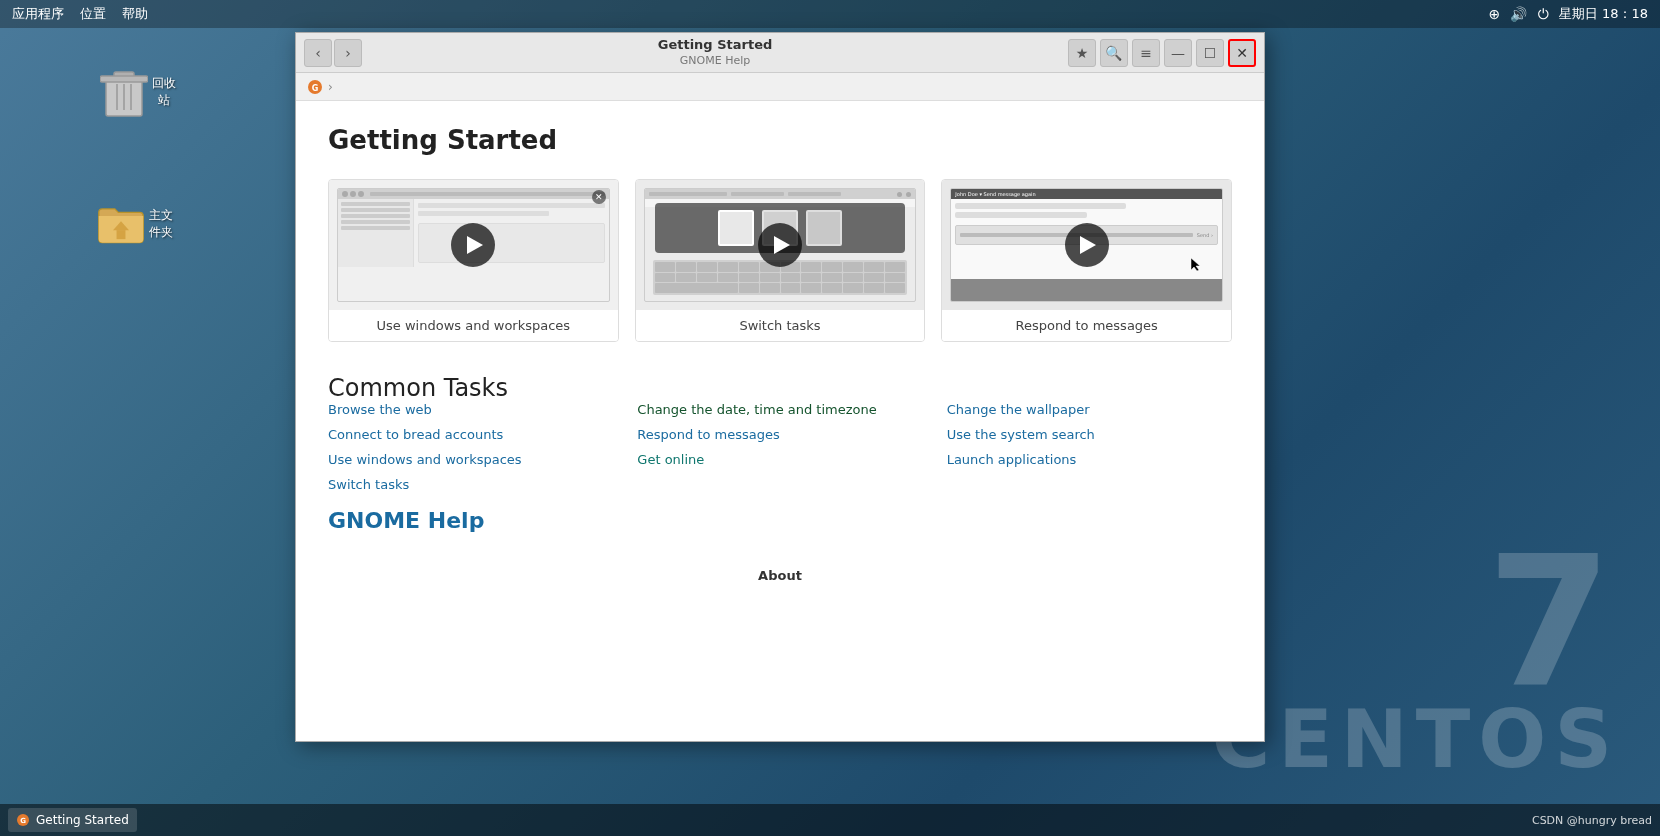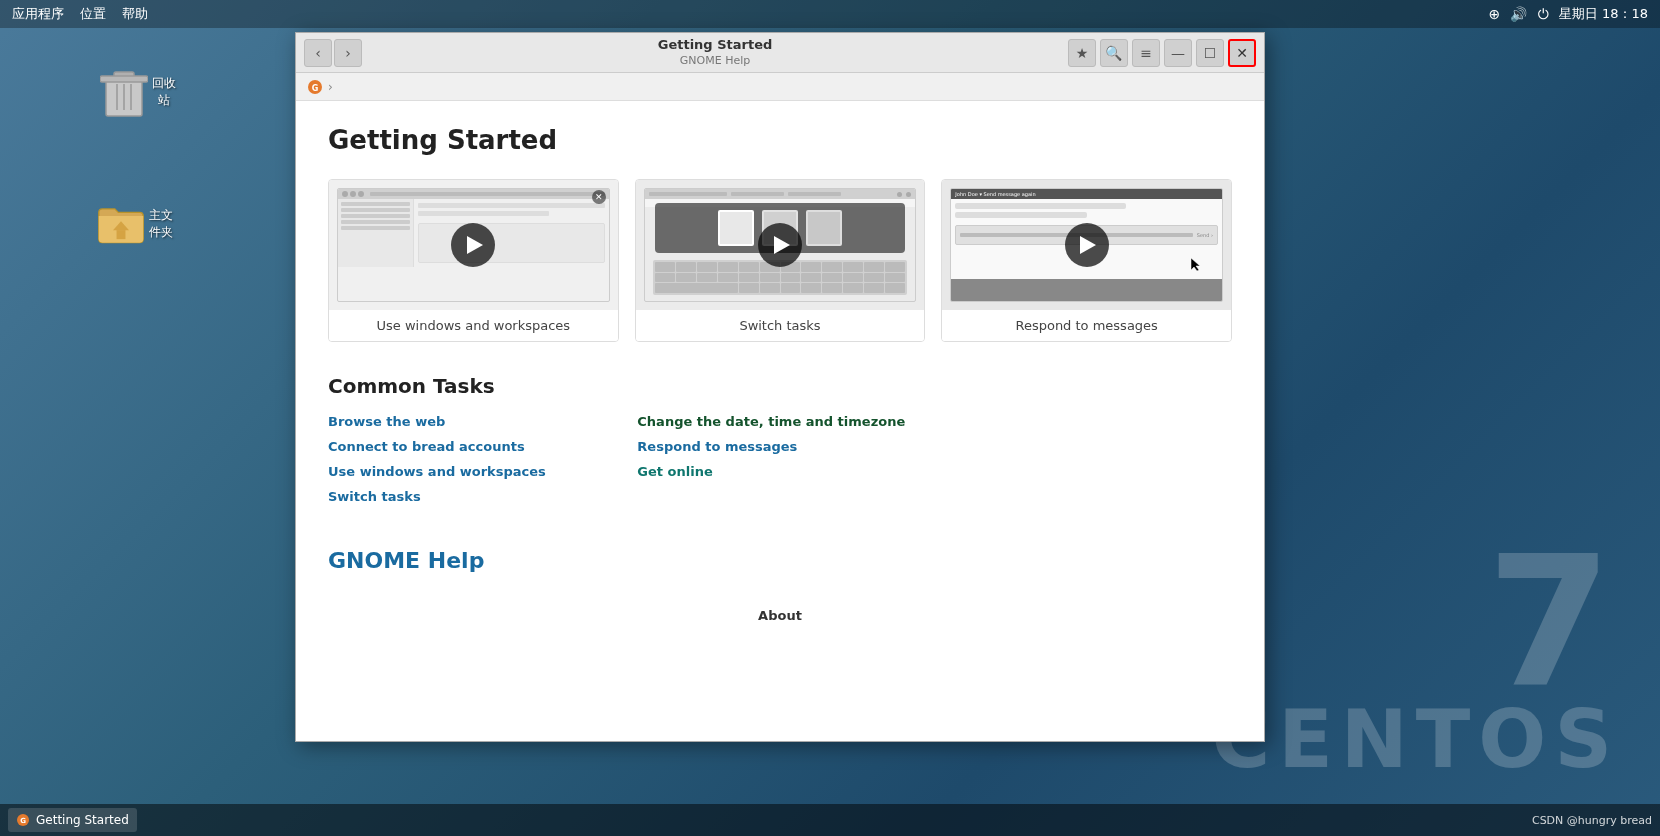--- a/index.html
+++ b/index.html
@@ -282,31 +282,29 @@
       background: #ebebeb;
       position: relative;
     }
     .thumb3 {
       background: #e8e8e8;
       position: relative;
     }
 
     
     .section-title {
-      font-size: 20px;
-      font-weight: bold;
+      font-size: 24px;
+      font-weight: normal;
       color: #222;
-      margin-bottom: 16px;
     }
     .tasks-grid {
       display: grid;
       grid-template-columns: 1fr 1fr 1fr;
       gap: 25px 24px;
-      margin-bottom: 44px;
-      font-weight: bold;
+      margin-bottom: 16px;
     }
     .task-link {
       color: #1a6ba0;
       font-size: 13px;
       cursor: pointer;
       text-decoration: none;
     }
 
     
     .gnome-help-link {
@@ -559,20 +557,25 @@
         <a class="task-link" style="color: rgb(26, 107, 160);">Use windows and workspaces</a>
         <a class="task-link" style="color: rgb(26, 107, 160);">Switch tasks</a>
       </div>
 
       <div style="display:flex;flex-direction:column;gap:10px;">
         <a class="task-link" style="color: #14532d;">Change the date, time and timezone</a>
         <a class="task-link" style="color: rgb(26, 107, 160);">Respond to messages</a>
         <a class="task-link" style="color: #0f766e;">Get online</a>
       </div>
 
+      <div style="display:flex;flex-direction:column;gap:10px;">
+        <a class="task-link" style="color: rgb(26, 107, 160);">Change the wallpaper</a>
+        <a class="task-link" style="color: rgb(26, 107, 160);">Use the system search</a>
+        <a class="task-link" style="color: rgb(26, 107, 160);">Launch applications</a>
+      </div>
     </div>
 
     <div class="gnome-help-link" style="color: rgb(26, 107, 160);">GNOME Help</div>
 
     <div class="about-section">
       <span class="about-link">About</span>
     </div>
   </div>
 </div>
 

